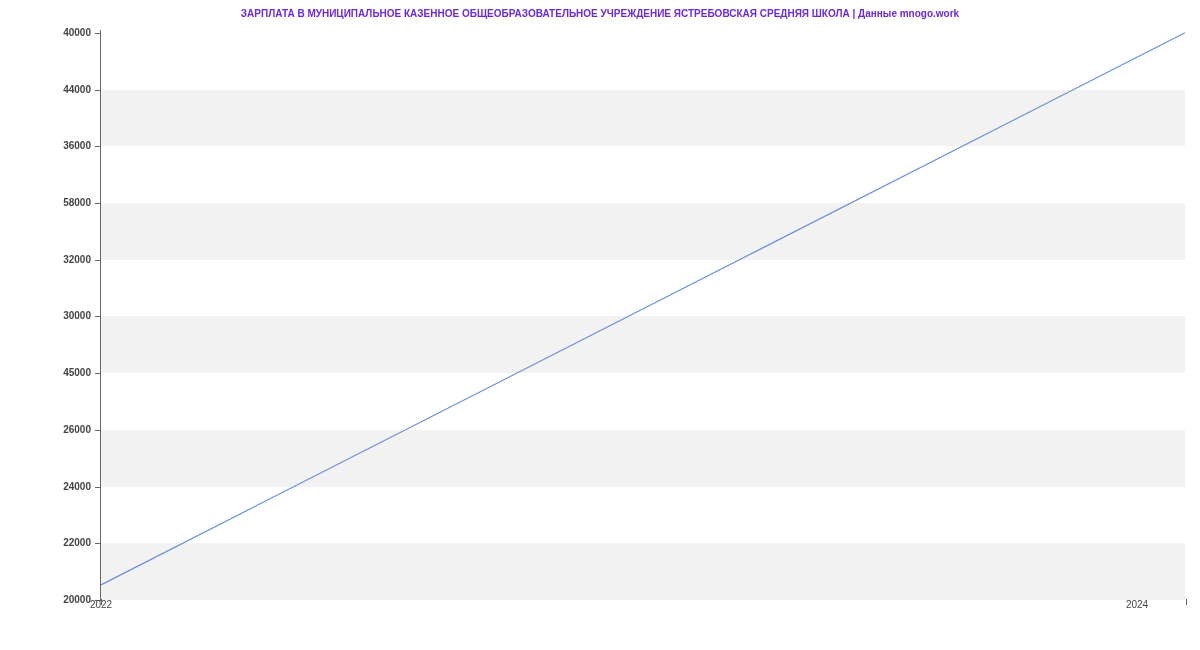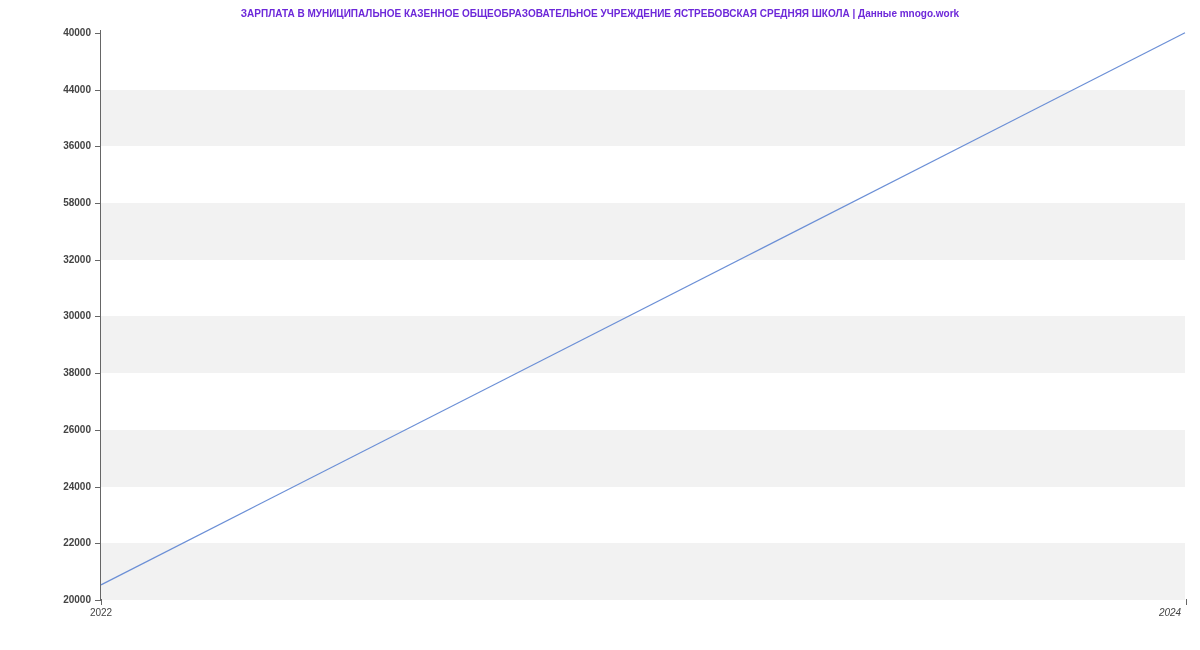--- a/index.html
+++ b/index.html
@@ -62,21 +62,20 @@
     .x-tick {
       position: absolute;
       bottom: -6px;
       width: 1px;
       height: 6px;
       background: #666;
     }
     .x-tick-label {
       position: absolute;
       top: 100%;
-      margin-top: 8px;
       font-size: 10px;
       color: #444;
       transform: translateX(-50%);
       white-space: nowrap;
     }
     .line-svg {
       position: absolute;
       left: 0;
       top: 0;
       width: 100%;
@@ -114,21 +113,21 @@
     <div class="y-tick" style="top: 456.567px;">
       <div class="y-tick-line"></div>
       <div class="y-tick-label">24000</div>
     </div>
     <div class="y-tick" style="top: 399.851px;">
       <div class="y-tick-line"></div>
       <div class="y-tick-label">26000</div>
     </div>
     <div class="y-tick" style="top: 343.134px;">
       <div class="y-tick-line"></div>
-      <div class="y-tick-label">38000</div>
+      <div class="y-tick-label">45000</div>
     </div>
     <div class="y-tick" style="top: 286.418px;">
       <div class="y-tick-line"></div>
       <div class="y-tick-label">30000</div>
     </div>
     <div class="y-tick" style="top: 229.701px;">
       <div class="y-tick-line"></div>
       <div class="y-tick-label">32000</div>
     </div>
     <div class="y-tick" style="top: 172.985px;">
@@ -143,14 +142,14 @@
       <div class="y-tick-line"></div>
       <div class="y-tick-label">44000</div>
     </div>
     <div class="y-tick" style="top: 2.83582px;">
       <div class="y-tick-line"></div>
       <div class="y-tick-label">40000</div>
     </div>
     <div class="x-tick" style="left: 0px;"></div>
     <div class="x-tick-label" style="left: 0px;">2022</div>
     <div class="x-tick" style="left: 1085px;"></div>
-    <div class="x-tick-label" style="left: 1069px; font-style: italic;">2024</div>
+    <div class="x-tick-label" style="left: 1036px;">2024</div>
   </div>
 
 </body></html>

